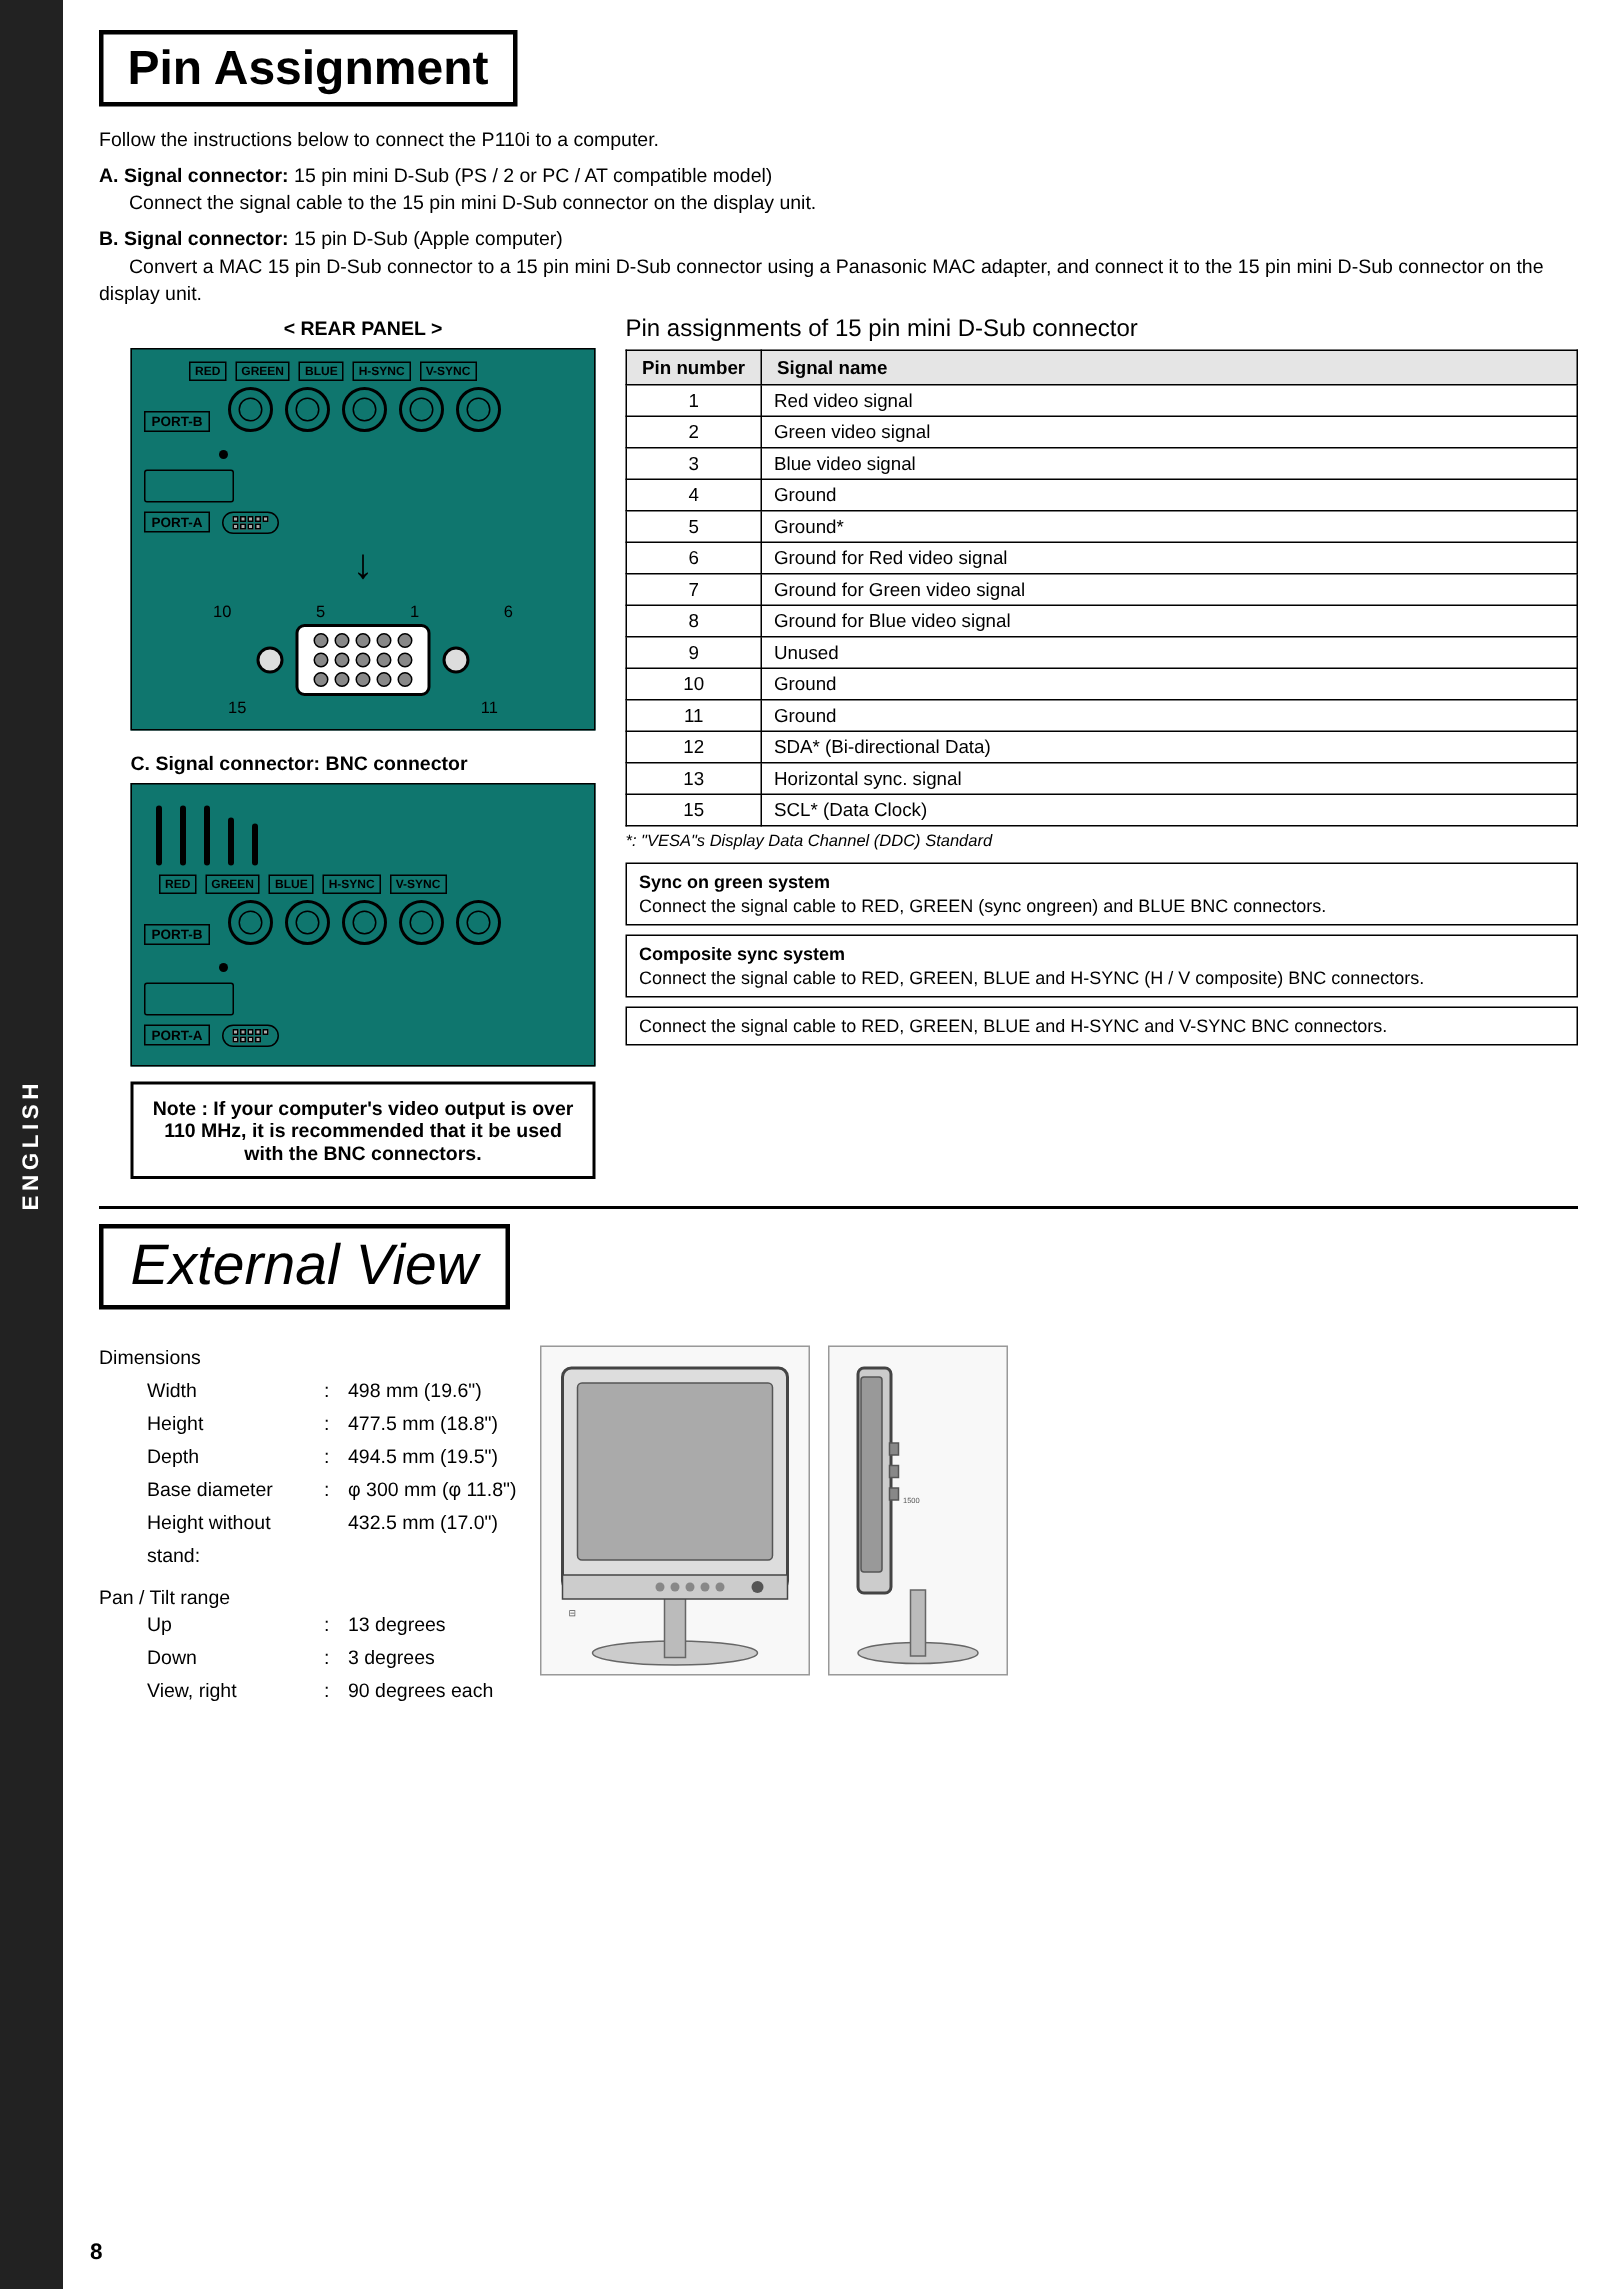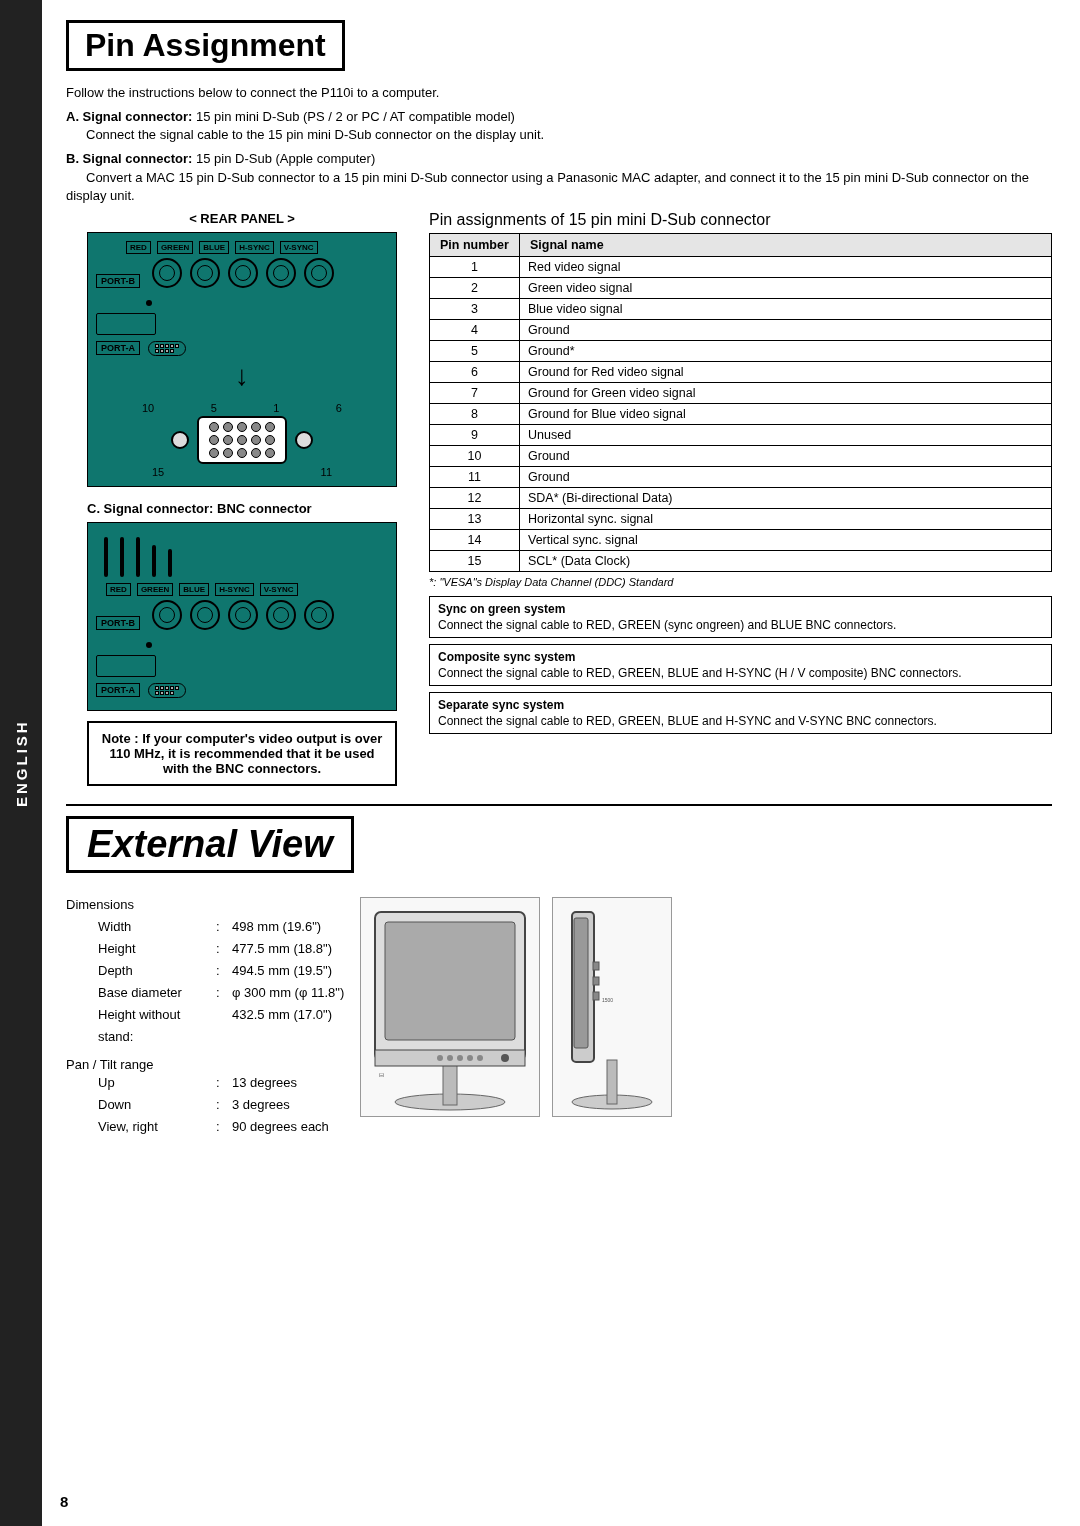--- a/index.html
+++ b/index.html
@@ -58,21 +58,21 @@
       font-size: 13px;
       line-height: 1.4;
     }
 
     .signal-item .label {
       font-weight: bold;
     }
 
     .two-col {
       display: flex;
-      gap: 32px;
+      gap: 20px;
       padding-left: 21px;
     }
 
     .left-col {
       width: 310px;
       flex-shrink: 0;
     }
 
     .right-col {
       flex: 1;
@@ -292,21 +292,21 @@
     }
 
     .section-divider {
       margin: 18px 0 10px 0;
       border-top: 2px solid #000;
       padding-top: 10px;
     }
 
     .external-view-title {
       font-size: 38px;
-      font-weight: bold;
+      font-weight: normal;
       border: 3px solid #000;
       display: inline-block;
       padding: 4px 18px;
       margin-bottom: 14px;
       font-style: italic;
     }
 
     .ext-view-content {
       display: flex;
       gap: 16px;
@@ -653,43 +653,38 @@
               </tr>
               <tr>
                 <td>12</td>
                 <td>SDA* (Bi-directional Data)</td>
               </tr>
               <tr>
                 <td>13</td>
                 <td>Horizontal sync. signal</td>
               </tr>
               <tr>
-                <td>14</td>
-                <td>Vertical sync. signal</td>
-              </tr>
-              <tr>
                 <td>15</td>
                 <td>SCL* (Data Clock)</td>
               </tr>
             </tbody>
         </table>
 
         <div class="vesa-note">*: "VESA"s Display Data Channel (DDC) Standard</div>
 
         <div class="sync-boxes" id="sync-boxes-container">
         <div class="sync-box">
               <div class="sync-box-title">Sync on green system</div>
               <div>Connect the signal cable to RED, GREEN (sync ongreen) and BLUE BNC connectors.</div>
             </div>
             <div class="sync-box">
               <div class="sync-box-title">Composite sync system</div>
               <div>Connect the signal cable to RED, GREEN, BLUE and H-SYNC (H / V composite) BNC connectors.</div>
             </div>
             <div class="sync-box">
-              <div class="sync-box-title">Separate sync system</div>
               <div>Connect the signal cable to RED, GREEN, BLUE and H-SYNC and V-SYNC BNC connectors.</div>
             </div>
           </div>
 
       </div>
 
     </div>
 
     
     <div class="section-divider">

